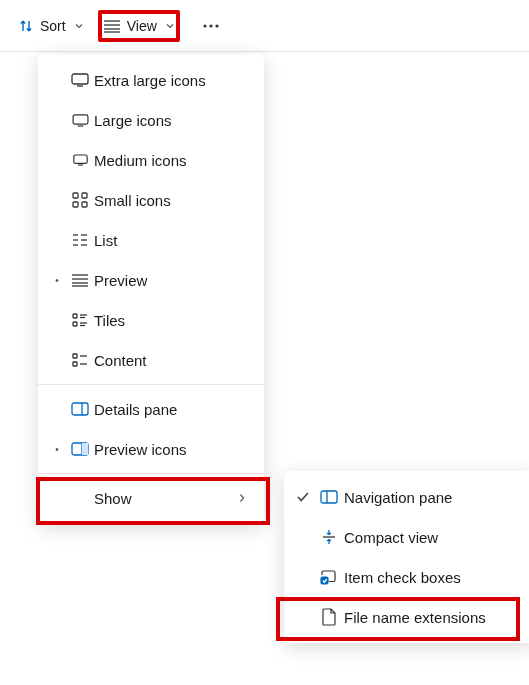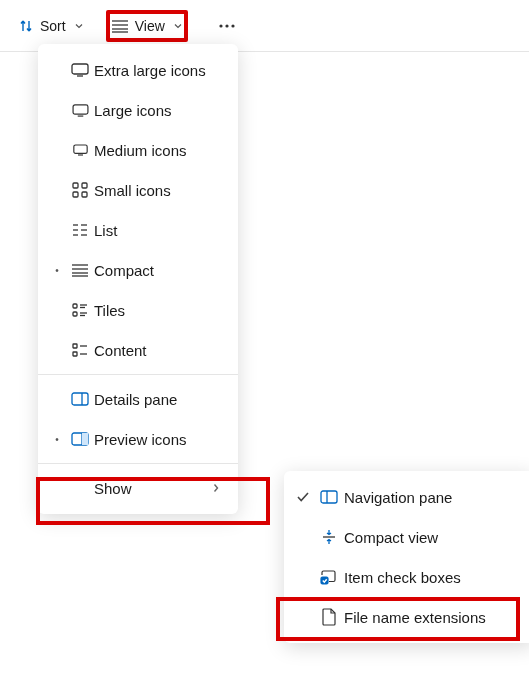--- a/index.html
+++ b/index.html
@@ -10,21 +10,21 @@
     color: #1a1a1a;
     background: #fff;
     width: 529px;
     height: 685px;
     overflow: hidden;
     position: relative;
   }
   .toolbar {
     display: flex;
     align-items: center;
-    gap: 12px;
+    gap: 4px;
     padding: 6px 8px;
     border-bottom: 1px solid #e5e5e5;
     height: 52px;
   }
   .tb-btn {
     display: flex;
     align-items: center;
     gap: 6px;
     padding: 6px 10px;
     border-radius: 4px;
@@ -39,22 +39,22 @@
   }
   .menu {
     position: absolute;
     background: #fff;
     box-shadow: 0 4px 20px rgba(0,0,0,0.15);
     border-radius: 6px;
     padding: 6px 0;
   }
   .menu.primary {
     left: 38px;
-    top: 44px;
-    width: 200px;
+    top: 54px;
+    width: 226px;
   }
   .menu.sub {
     left: 284px;
     top: 471px;
     width: 250px;
   }
   .menu-item {
     display: flex;
     align-items: center;
     height: 40px;
@@ -217,21 +217,21 @@
   <div class="menu-item">
     <span class="dot-col">•</span>
     <span class="icon-col">
       <svg width="18" height="14" viewBox="0 0 18 14" fill="none" stroke="#333" stroke-width="1.3">
         <line x1="1" y1="2" x2="17" y2="2"></line>
           <line x1="1" y1="6" x2="17" y2="6"></line>
         <line x1="1" y1="10" x2="17" y2="10"></line>
           <line x1="1" y1="13" x2="17" y2="13"></line>
       </svg>
     </span>
-    <span class="label-col">Compact</span>
+    <span class="label-col">Preview</span>
   </div>
 
   <div class="menu-item">
     <span class="dot-col"></span>
     <span class="icon-col">
       <svg width="16" height="14" viewBox="0 0 16 14" fill="none" stroke="#333" stroke-width="1.3">
         <rect x="1" y="1" width="4" height="4" rx="1"></rect>
           <line x1="8" y1="2" x2="15" y2="2"></line>
           <line x1="8" y1="4.5" x2="13" y2="4.5"></line>
         <rect x="1" y="9" width="4" height="4" rx="1"></rect>

